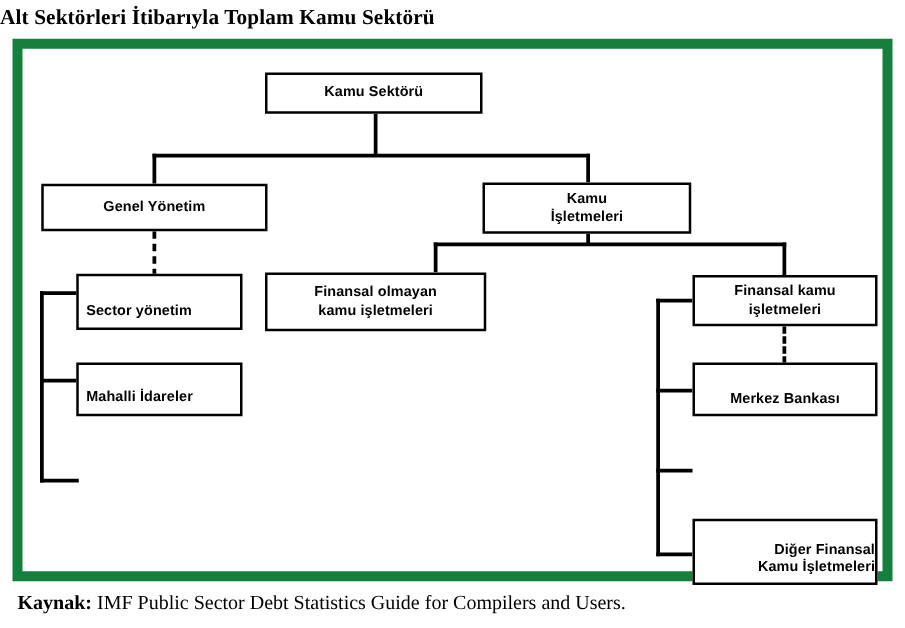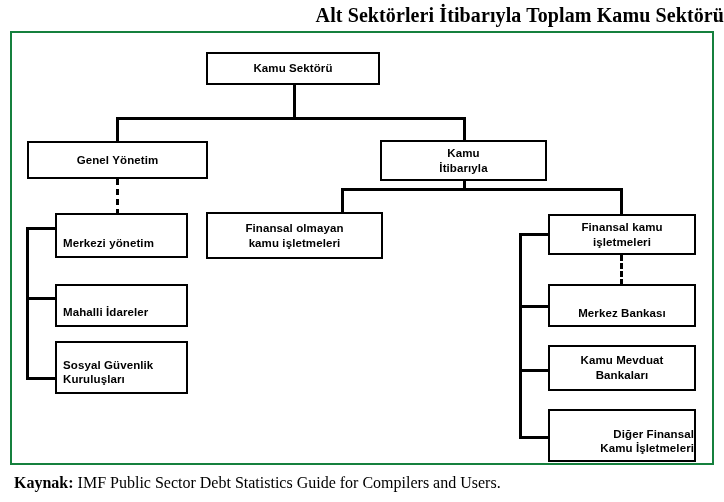--- a/index.html
+++ b/index.html
@@ -14,35 +14,35 @@
     font-family: "Liberation Sans", sans-serif;
     color: #000000;
     overflow: hidden;
   }
 
   #figure-title {
     position: absolute;
     left: 0;
     top: 4px;
     width: 724px;
-    text-align: right;
+    text-align: left;
     font-family: "Liberation Serif", serif;
     font-weight: bold;
-    font-size: 20px;
+    font-size: 17px;
     letter-spacing: 0.1px;
     color: #000;
   }
 
   #chart-frame {
     position: absolute;
     left: 10px;
     top: 31px;
     width: 704px;
     height: 434px;
-    border: 2px solid #15803d;
+    border: 8px solid #15803d;
     box-sizing: border-box;
     background: #fff;
   }
 
   #source-note {
     position: absolute;
     left: 14px;
     top: 474px;
     font-family: Liberation Serif, serif;
     font-size: 16px;
@@ -137,54 +137,46 @@
   <div class="node center" style="left:194px; top:19px; width:174px; height:33px;">
     <span class="node-label">Kamu Sektörü</span>
   </div>
 
   <div class="node center" style="left:15px; top:108px; width:181px; height:38px;">
     <span class="node-label">Genel Yönetim</span>
   </div>
 
   <div class="node center" style="left:368px; top:107px; width:167px; height:41px; flex-direction:column; justify-content:center;">
     <span class="node-label">Kamu</span>
-    <span class="node-label">İtibarıyla</span>
+    <span class="node-label">İşletmeleri</span>
   </div>
 
   <div class="node bottomleft" style="left:43px; top:180px; width:133px; height:45px;">
-    <span class="node-label">Merkezi yönetim</span>
+    <span class="node-label">Sector yönetim</span>
   </div>
 
   <div class="node bottomleft" style="left:43px; top:251px; width:133px; height:43px;text-align:right;">
     <span class="node-label">Mahalli İdareler</span>
   </div>
 
-  <div class="node bottomleft" style="left:43px; top:308px; width:133px; height:53px; flex-direction:column; align-items:flex-start; justify-content:flex-end;">
-    <span class="node-label">Sosyal Güvenlik</span>
-    <span class="node-label">Kuruluşları</span>
-  </div>
 
   <div class="node center" style="left:194px; top:179px; width:177px; height:47px; flex-direction:column; justify-content:center;">
     <span class="node-label">Finansal olmayan</span>
     <span class="node-label">kamu işletmeleri</span>
   </div>
 
   <div class="node center" style="left:536px; top:181px; width:148px; height:41px; flex-direction:column; justify-content:center;">
     <span class="node-label">Finansal kamu</span>
     <span class="node-label">işletmeleri</span>
   </div>
 
   <div class="node bottomcenter" style="left:536px; top:251px; width:148px; height:43px;">
     <span class="node-label">Merkez Bankası</span>
   </div>
 
-  <div class="node center" style="left:536px; top:312px; width:148px; height:46px; flex-direction:column; justify-content:center;">
-    <span class="node-label">Kamu Mevduat</span>
-    <span class="node-label">Bankaları</span>
-  </div>
 
   <div class="node bottomcenter" style="left:536px; top:376px; width:148px; height:53px; flex-direction:column; justify-content:flex-end;">
     <span class="node-label">Diğer Finansal</span>
     <span class="node-label">Kamu İşletmeleri</span>
   </div>
 
 </div>
 
 <div id="source-note">
   <span class="src-label">Kaynak:</span>

